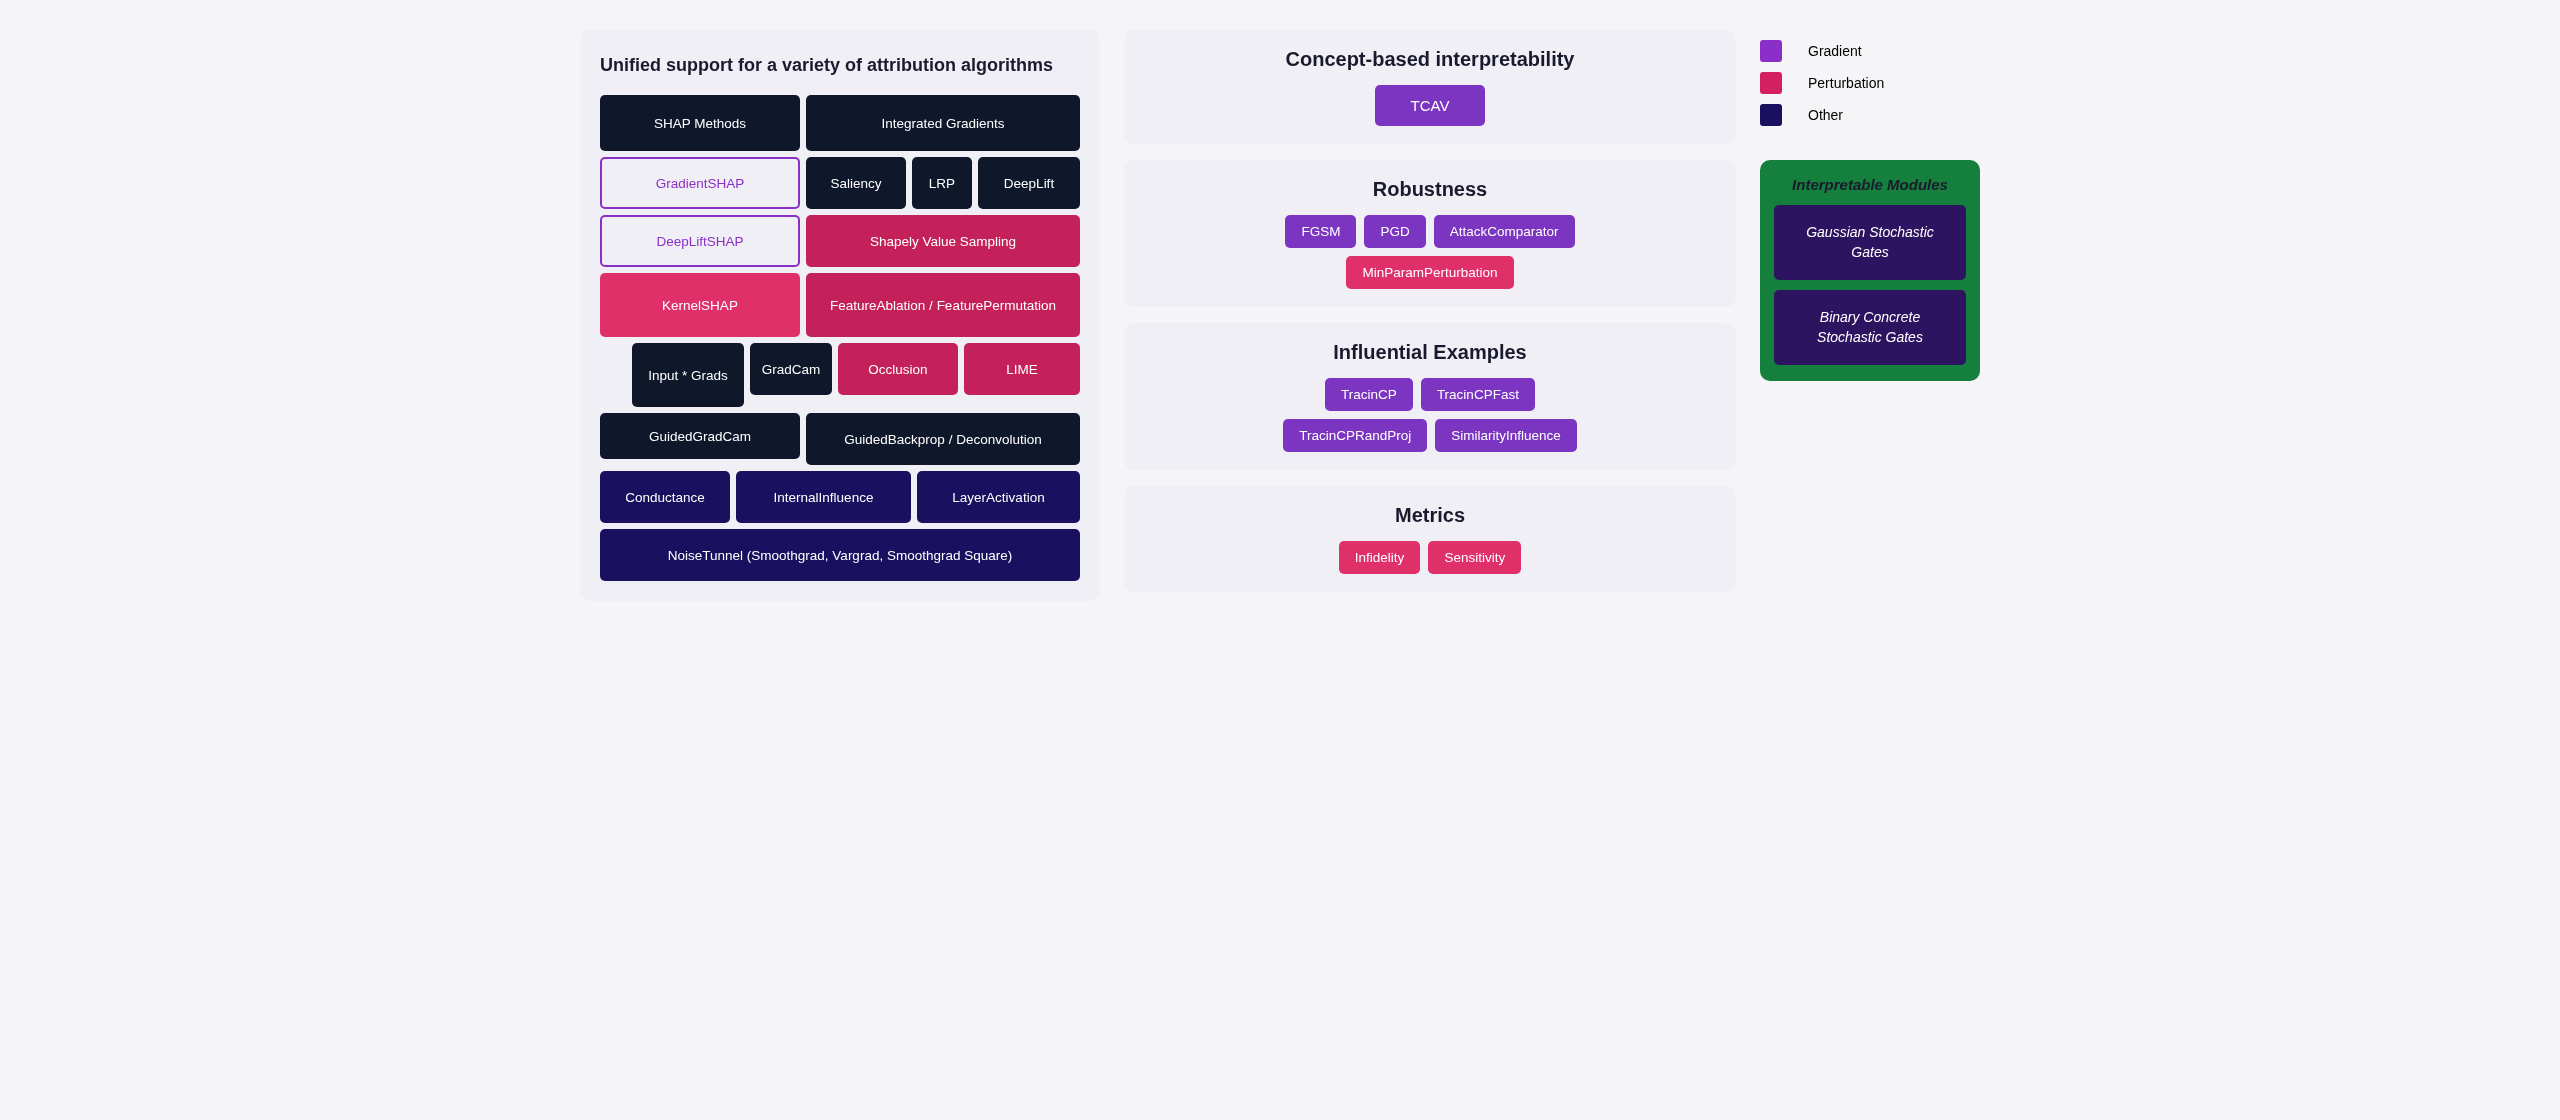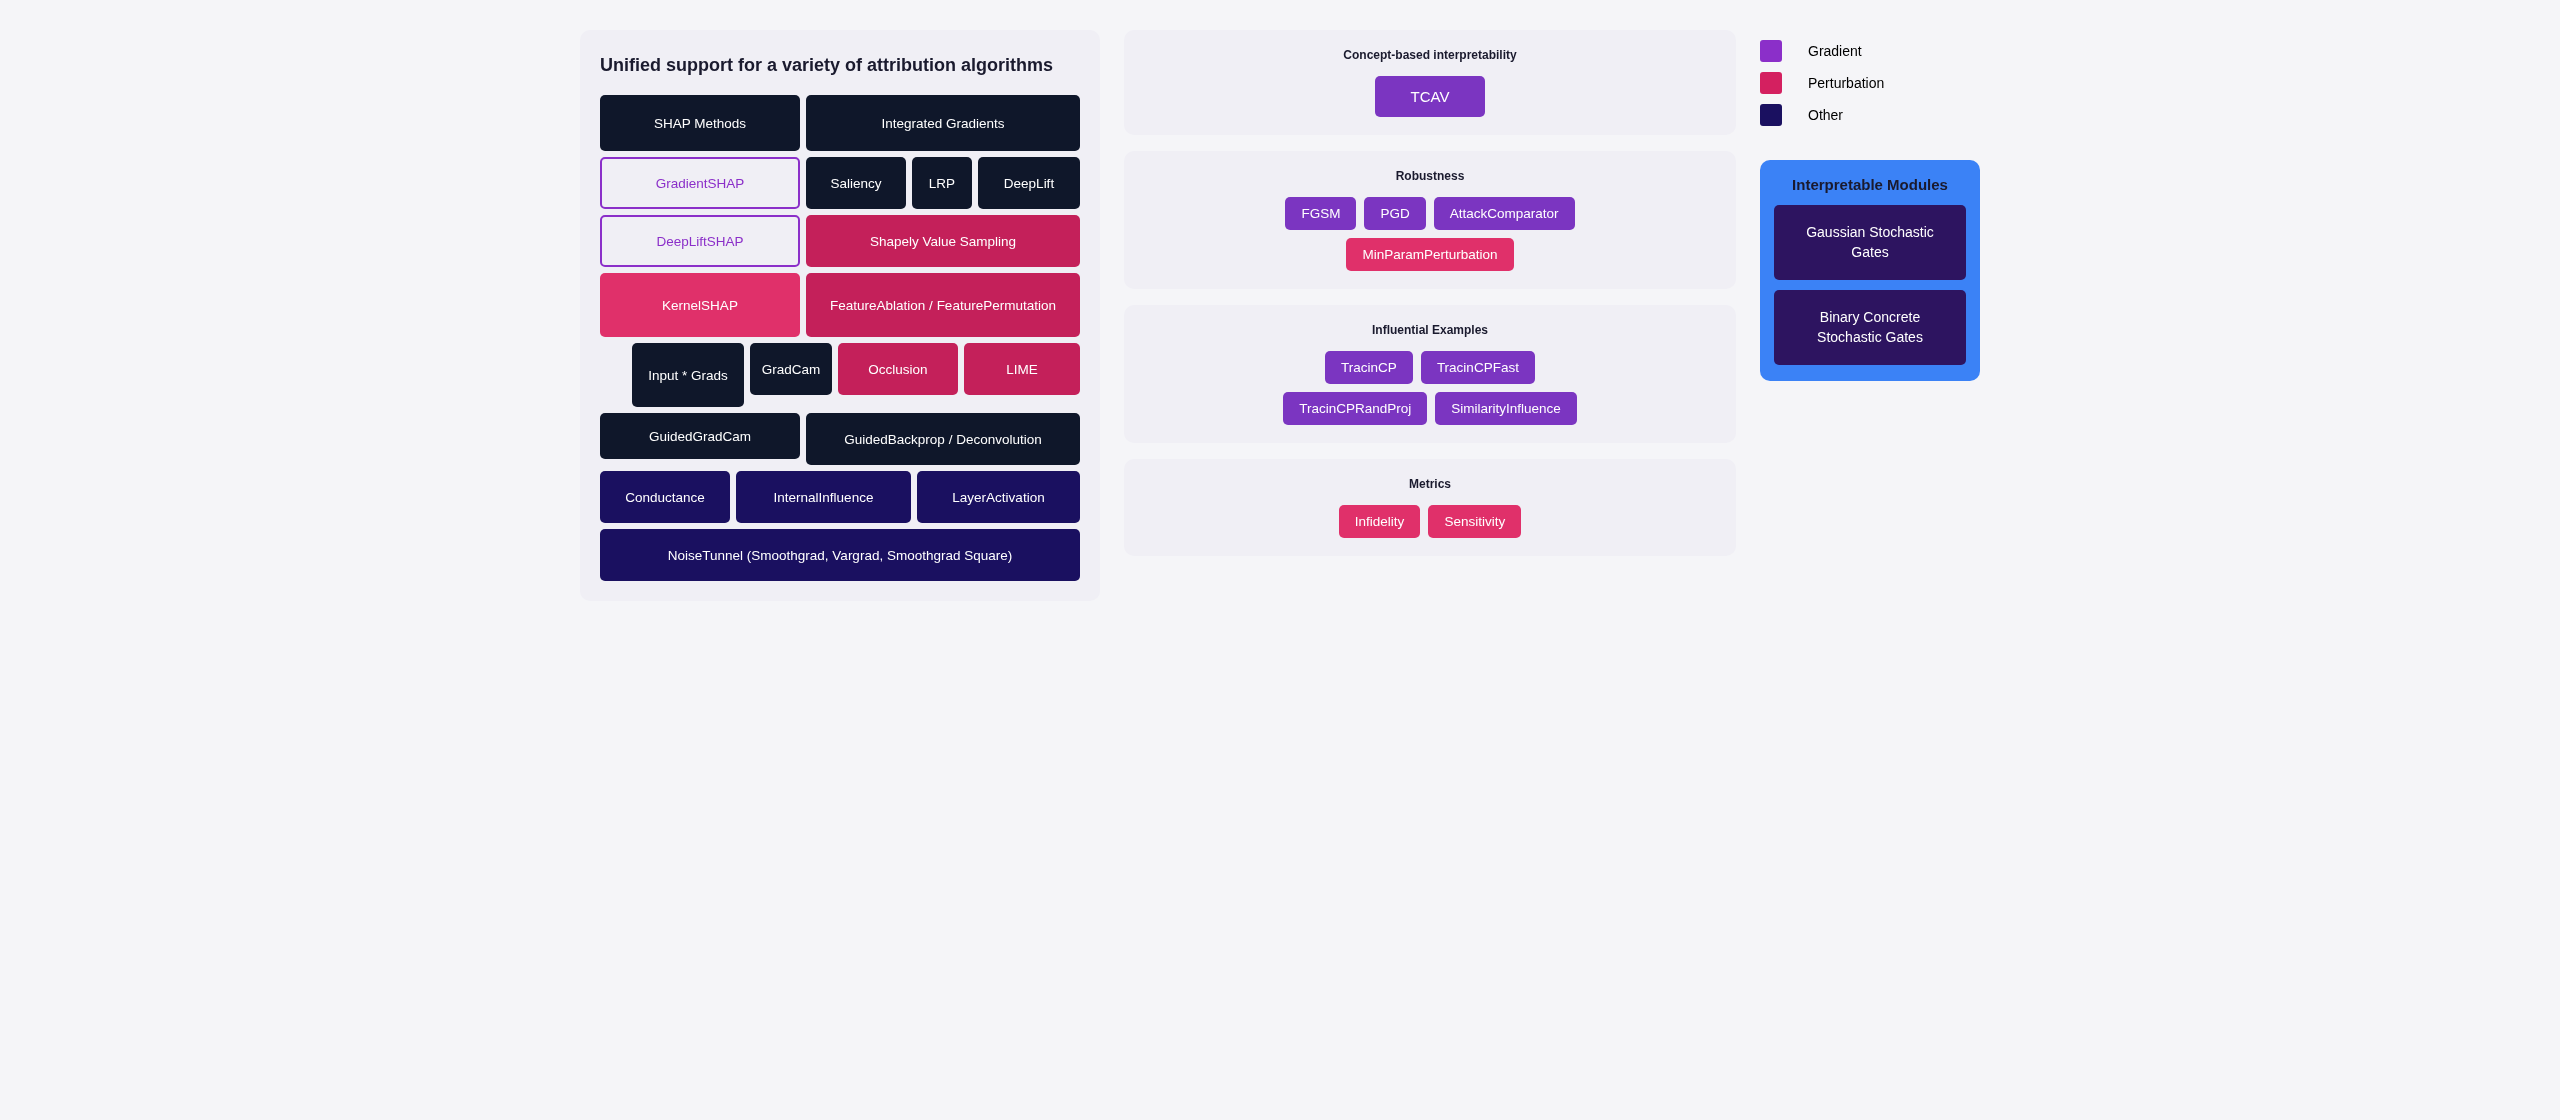--- a/index.html
+++ b/index.html
@@ -102,21 +102,21 @@
       gap: 16px;
     }
 
     .section-card {
       background: #f0eff5;
       border-radius: 10px;
       padding: 18px 20px;
     }
 
     .section-title {
-      font-size: 12px;
+      font-size: 20px;
       font-weight: 700;
       color: #1a1a2e;
       text-align: center;
       margin-bottom: 14px;
     }
 
     .chips-row {
       display: flex;
       gap: 8px;
       justify-content: center;
@@ -169,23 +169,24 @@
     }
 
     .legend-swatch {
       width: 22px;
       height: 22px;
       border-radius: 3px;
       flex-shrink: 0;
     }
 
     .interpretable-modules {
-      background: #3b82f6;
+      background: #15803d;
       border-radius: 10px;
       padding: 16px 14px;
+      font-style: italic;
     }
 
     .interpretable-title {
       font-size: 15px;
       font-weight: 700;
       color: #1a1a2e;
       text-align: center;
       margin-bottom: 12px;
     }
 

